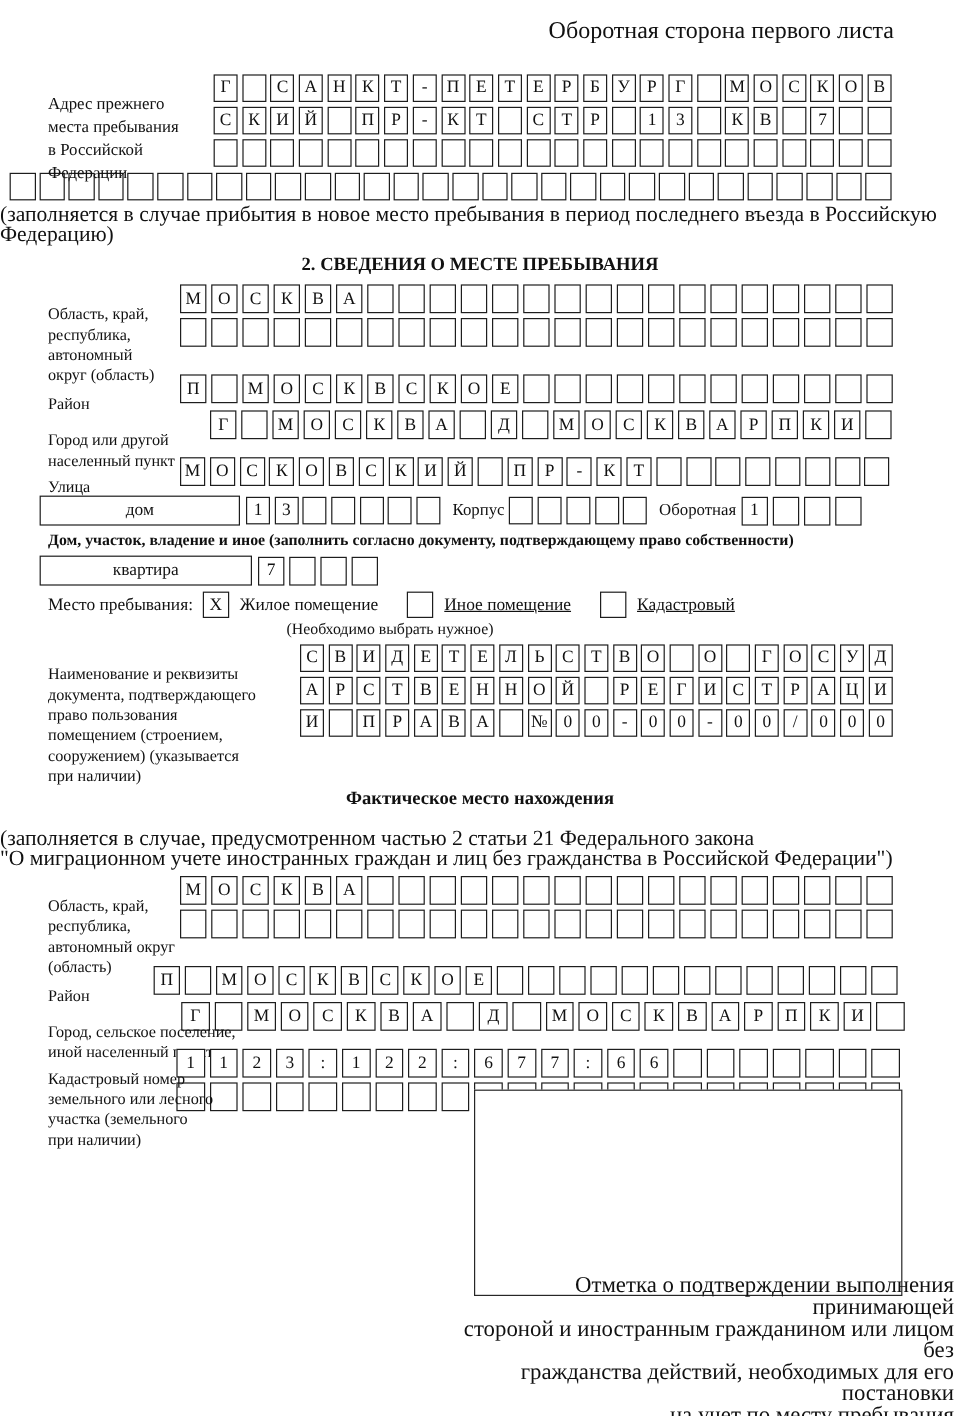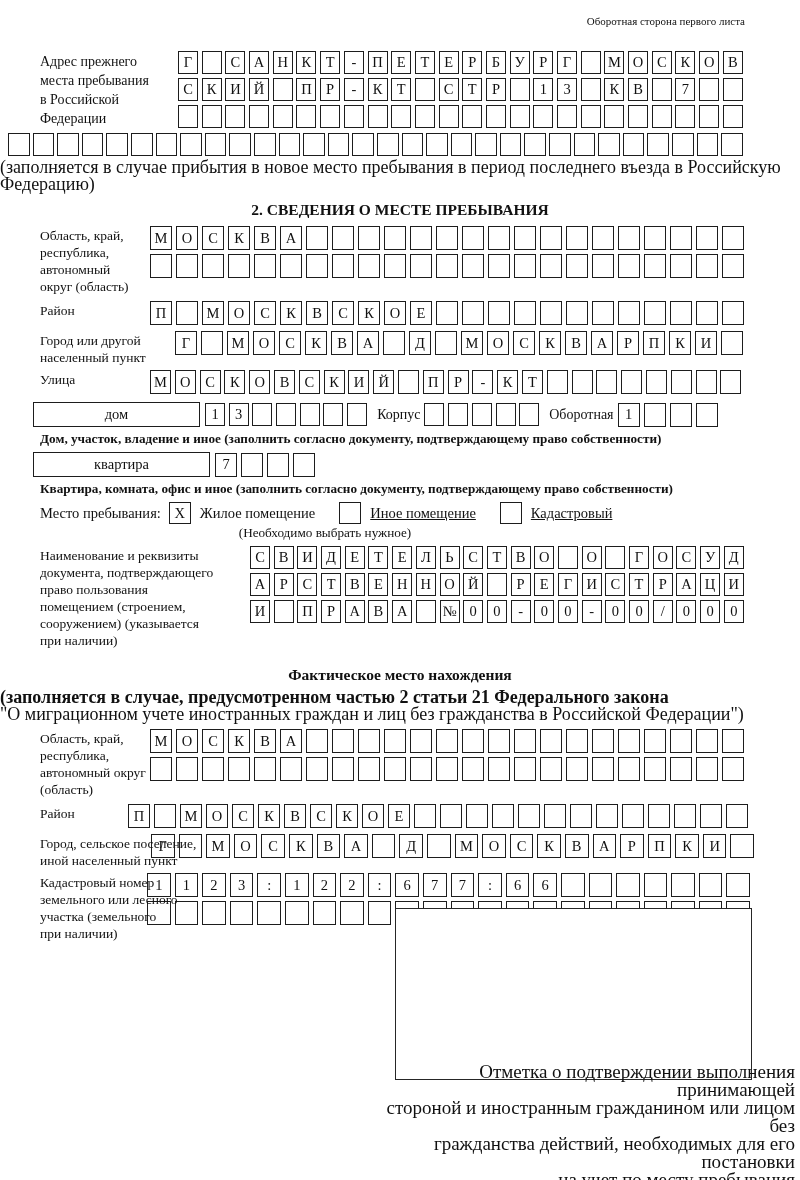--- a/index.html
+++ b/index.html
@@ -1,24 +1,24 @@
 <!DOCTYPE html>
 <html lang="ru"><head>
 <meta charset="utf-8">
 <style>
   * { box-sizing: border-box; margin: 0; padding: 0; }
   html,body { background:#fff; }
   body { font-family: "Liberation Serif", "DejaVu Serif", serif; color:#111; }
   .page { position:relative; width:800px; height:1180px; margin:0 auto; background:#fff; overflow:hidden; }
 
-  .header-note { padding-top:15px; padding-right:55px; text-align:right; font-size:11px; }
+  .header-note { padding-top:15px; padding-right:55px; text-align:right; font-size:20px; }
 
   
   .field { position:relative; margin-left:40px; margin-bottom:3px; }
-  .flabel { position:absolute; left:0; top:1px; font-size:13.5px; line-height:17px; white-space:pre-line; }
+  .flabel { position:absolute; left:0; top:16px; font-size:13.5px; line-height:17px; white-space:pre-line; }
   .flabel.lg { font-size:14px; line-height:19px; }
   .frows { display:flex; flex-direction:column; gap:4px; }
 
   .cells { display:flex; gap:4px; }
   .cell { flex:0 0 auto; width:22px; height:24px; border:1.4px solid #1d1d1d; background:#fff;
           display:flex; align-items:center; justify-content:center; font-size:14.5px; line-height:1; }
   .cells.sm { gap:3.7px; } .cells.sm .cell { width:20px; height:23px; }
   .cells.m21 { gap:3.8px; } .cells.m21 .cell { width:21px; }
   .cells.lg { gap:4px; }   .cells.lg .cell { width:23.6px; }
   .cells.xl { gap:3px; }   .cells.xl .cell { width:21.6px; height:23px; }
@@ -372,21 +372,20 @@
 
   <div class="hrow mt4">
     <div class="wbox kv">квартира</div>
     <div class="cells gap5">
         <span class="cell">7</span>
         <span class="cell"></span>
         <span class="cell"></span>
         <span class="cell"></span>
       </div>
   </div>
-  <div class="subnote">Квартира, комната, офис и иное (заполнить согласно документу, подтверждающему право собственности)</div>
 
   <div class="stay-row">
     <span class="lead">Место пребывания:</span>
     <span class="opt">
       <span class="cbox">X</span>
       <span class="olabel">Жилое помещение</span>
     </span>
     <span class="opt">
       <span class="cbox"></span>
       <span class="olabel">Иное помещение</span>
@@ -472,21 +471,21 @@
           <span class="cell">0</span>
           <span class="cell">/</span>
           <span class="cell">0</span>
           <span class="cell">0</span>
           <span class="cell">0</span>
         </div>
     </div>
   </div>
 
   <div class="sec-title mt6">Фактическое место нахождения</div>
-  <div class="note-center" style="margin-top:4px;font-weight:bold;">(заполняется в случае, предусмотренном частью 2 статьи 21 Федерального закона</div>
+  <div class="note-center" style="margin-top:14px;">(заполняется в случае, предусмотренном частью 2 статьи 21 Федерального закона</div>
   <div class="note-center" style="margin-top:0;">"О миграционном учете иностранных граждан и лиц без гражданства в Российской Федерации")</div>
 
   <div class="field mt6 mh72">
     <div class="flabel">Область, край,
 республика,
 автономный округ
 (область)</div>
     <div class="frows ml110">
       <div class="cells">
           <span class="cell">М</span>

